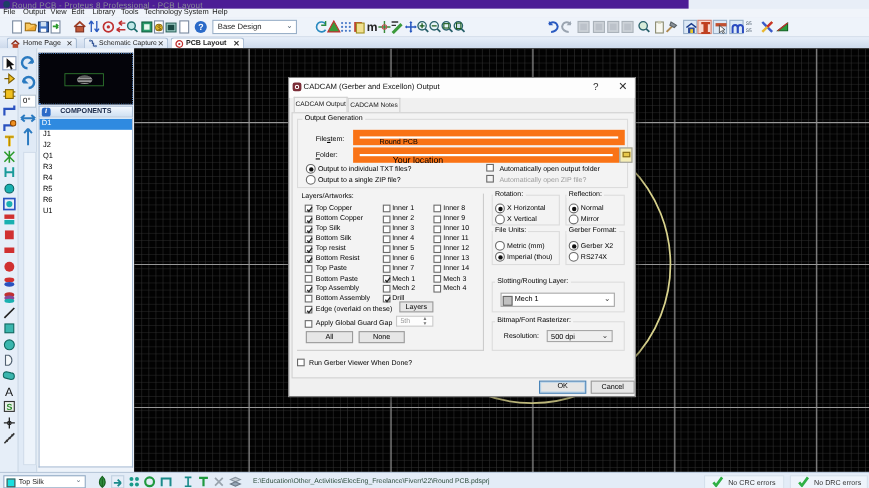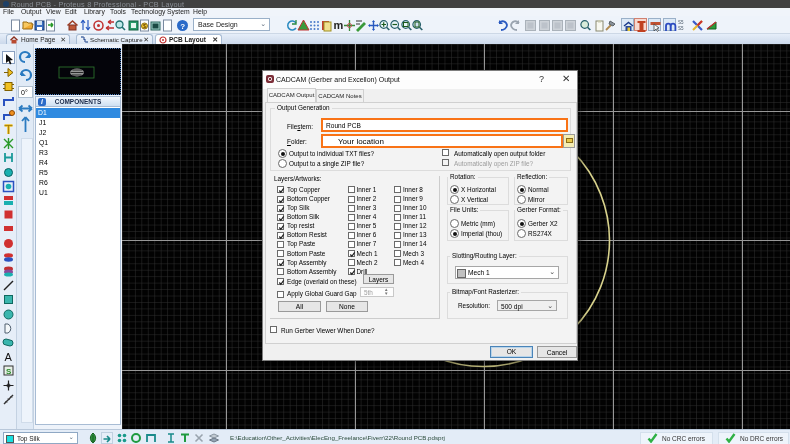--- a/index.html
+++ b/index.html
@@ -1,21 +1,21 @@
 <!DOCTYPE html>
 <html><head>
 <meta charset="utf-8">
 <style>
 * { margin:0; padding:0; box-sizing:border-box; }
 html,body { width:790px; height:444px; overflow:hidden; }
 body { font-family:"Liberation Sans", sans-serif; position:relative; background:#e8eef7; }
 .abs { position:absolute; }
 
 
-#titlebar { left:0; top:0; width:790px; height:8px; background:#404040; font-size:7px; color:#8a8f96;text-align:center; }
+#titlebar { left:0; top:0; width:626px; height:8px; background:#4c1d95; font-size:7px; color:#8a8f96;text-align:center; }
 #titlebar .ttxt { position:absolute; left:11px; top:0px; font-size:7.3px; letter-spacing:0.2px; }
 #titleicon { position:absolute; left:3px; top:1px; width:6px; height:6px; border-radius:50%; background:#1d3f66; }
 #menubar { left:0; top:8px; width:790px; height:8px; background:#f0f4fa; font-size:6.8px; color:#222; }
 #menubar span { position:absolute; top:0; }
 #toolbar { left:0; top:16px; width:790px; height:18px; background:#eef3fa; border-bottom:1px solid #cdd8e6; }
 .tbi { position:absolute; top:2px; width:13px; height:13px; }
 #basedesign { position:absolute; left:193px; top:2px; width:77px; height:13px; background:#fff; border:1px solid #9ab0c8; font-size:7px; color:#222; line-height:11px; padding-left:4px; }
 #basedesign:after { content:"⌄"; position:absolute; right:3px; top:-1px; color:#5a6a7a; }
 
 
@@ -54,21 +54,21 @@
 #dlgico:after { content:""; position:absolute; left:1.6px; top:1.6px; width:4.2px; height:4.2px; border-radius:50%; background:radial-gradient(circle, #7c2e38 0 32%, #fff 32%); }
 .dhelp { position:absolute; top:3px; font-size:9px; color:#333; }
 .dclose { position:absolute; top:2px; font-size:10px; color:#333; }
 .dtab { position:absolute; height:13px; border:1px solid #d0d0d0; border-bottom:none; font-size:6.2px; line-height:13px; text-align:center; background:#f1f1f1; white-space:nowrap; overflow:hidden; color:#222; }
 .dtab.on { background:#f5f5f5; height:14px; }
 #dlgpage { position:absolute; left:2px; top:31px; width:312px; height:242px; background:#f3f3f3; border:1px solid #d0d0d0; }
 .grp { position:absolute; border:1px solid #dcdcdc; }
 .grplbl { position:absolute; background:#f3f3f3; padding:0 2px; font-size:6.4px; }
 .lbl { position:absolute; font-size:6.4px; color:#000; white-space:nowrap; }
 #laygrid .lbl { font-size:6.4px; }
-.tbox { position:absolute; background:#fff; border:2px solid #f97316; font-size:6.6px; line-height:12px; padding-left:3px; white-space:nowrap; }
+.tbox { position:absolute; background:#fff; border:6px solid #f97316; font-size:6.6px; line-height:12px; padding-left:18px; white-space:nowrap; }
 .cb { position:absolute; width:7px; height:7px; background:#fff; border:1px solid #6a6a6a; }
 .cb svg { position:absolute; left:0; top:0; }
 .rb { position:absolute; width:9px; height:9px; border-radius:50%; background:#fff; border:1px solid #6a6a6a; }
 .rb.on:after { content:""; position:absolute; left:1.5px; top:1.5px; width:4px; height:4px; border-radius:50%; background:#111; }
 .btn { position:absolute; background:#e6e6e6; border:1px solid #9a9a9a; font-size:6.6px; text-align:center; }
 .dis { color:#9d9d9d; }
 .ddown { position:absolute; background:#fff; border:1px solid #a6a6a6; font-size:6.6px; }
 .ddown .ar { position:absolute; right:3px; top:1px; color:#444; font-size:7px; }
 </style>
 </head>

